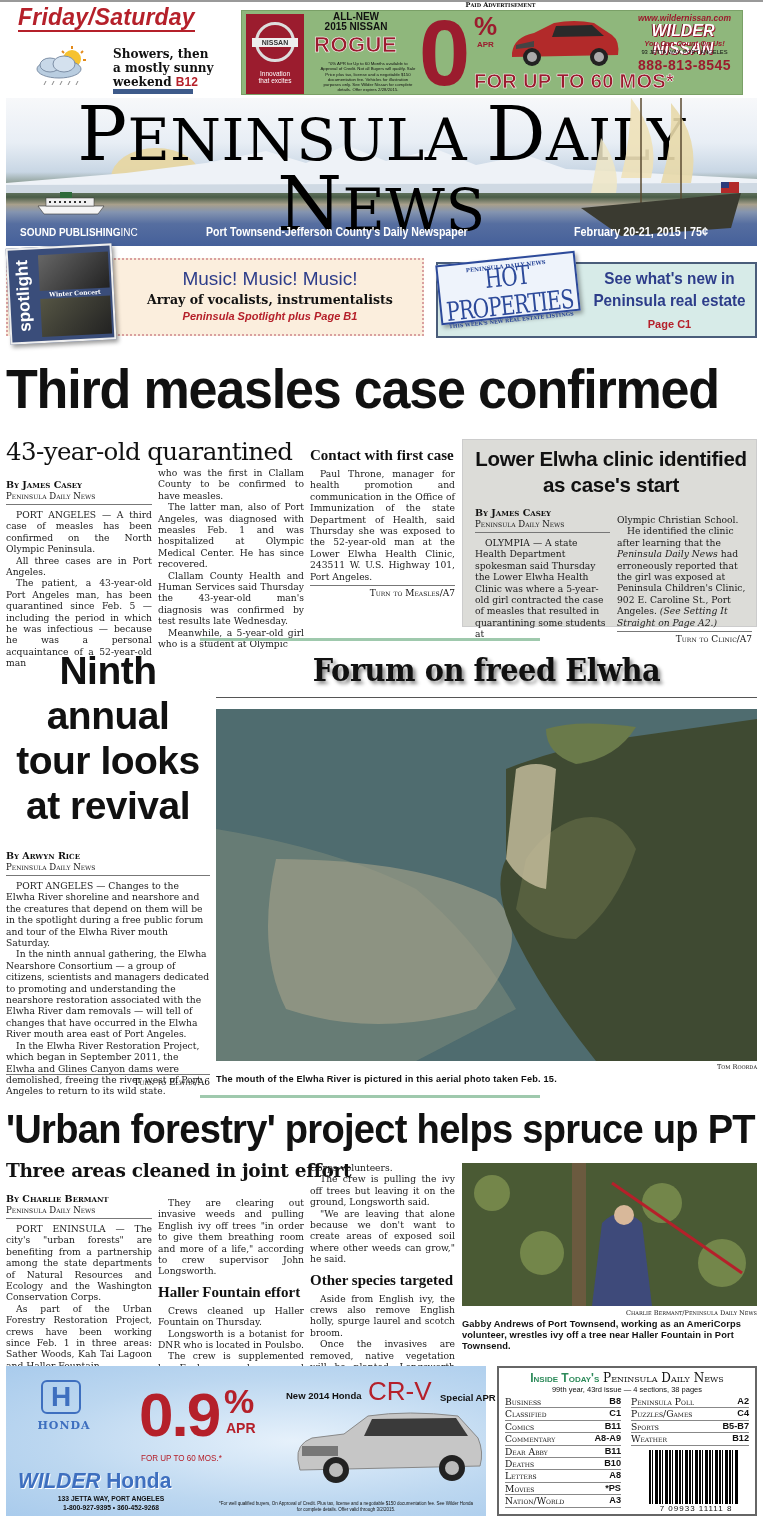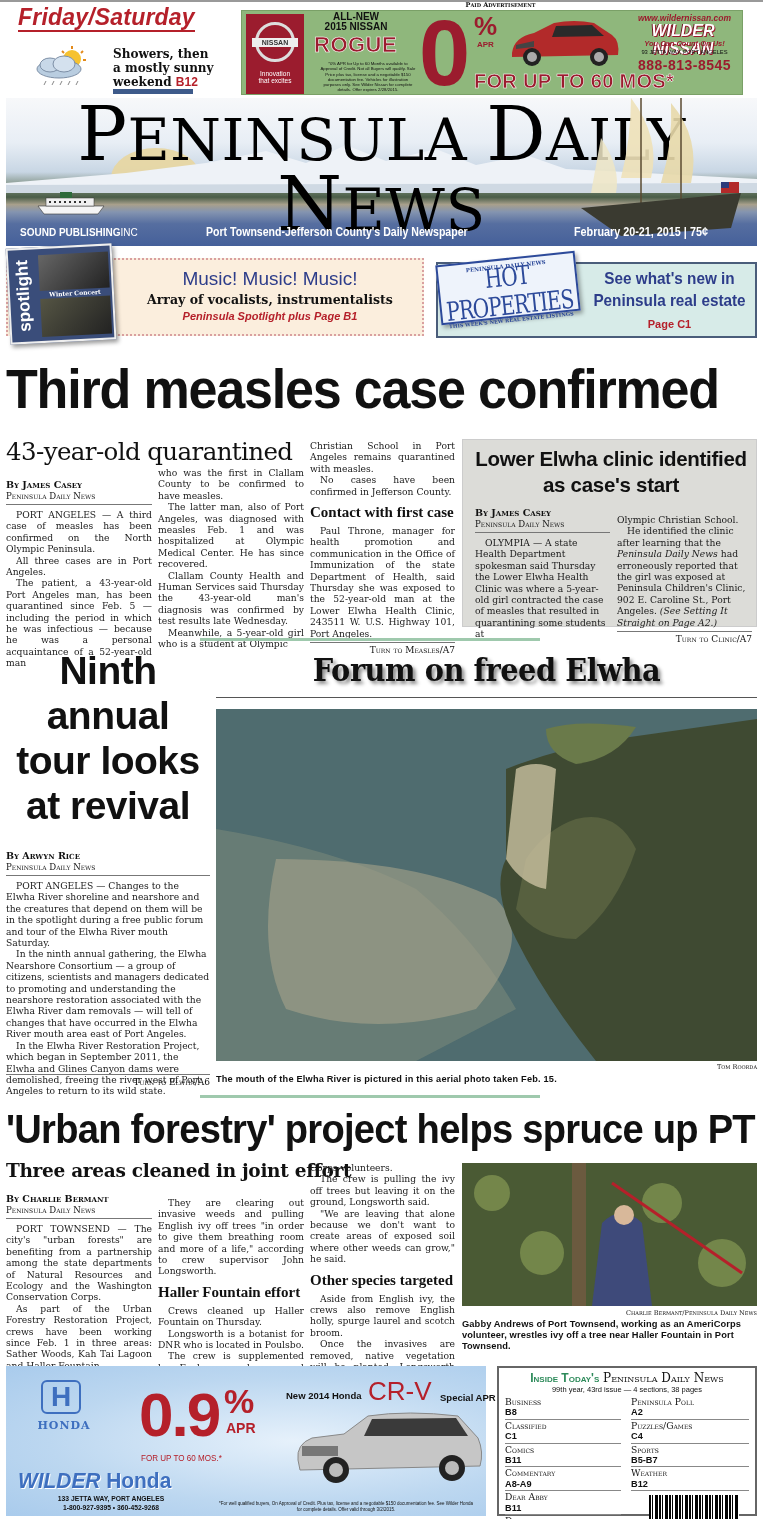--- a/index.html
+++ b/index.html
@@ -128,21 +128,21 @@
   .honda-car { left: 282px; top: 42px; width: 200px; height: 78px; }
   .honda-fine { left: 210px; top: 135px; width: 260px; text-align: center; font-family: "Liberation Sans", sans-serif; font-size: 4.5px; line-height: 5.5px; color: #111; }
 
   
   .index { left: 497px; top: 1366px; width: 260px; height: 150px; border: 2px solid #666; background: #fff; padding: 3px 6px; }
   .index-title { text-align: center; font-size: 12px; font-variant: small-caps; line-height: 14px; }
   .index-title .inside { font-family: "Liberation Sans", sans-serif; font-weight: bold; color: #2d8a5a; }
   .index-sub { text-align: center; font-family: "Liberation Sans", sans-serif; font-size: 7.5px; margin-bottom: 2px; }
   .idx-cols { display: flex; gap: 10px; }
   .idx-col { width: 118px; }
-  .idx-row { display: flex; justify-content: space-between; border-bottom: 1px solid #888; font-size: 9.2px; line-height: 11.4px; flex-direction: column; }
+  .idx-row { display: flex; justify-content: space-between; border-bottom: 1px solid #888; font-size: 9.2px; line-height: 11.4px; }
   .idx-row .lbl { font-variant: small-caps; }
   .idx-row .pg { font-family: "Liberation Sans", sans-serif; font-weight: bold; }
   .idx-foot { font-size: 6.5px; font-variant: small-caps; text-align: center; margin-top: 15px; }
   .barcode { margin: 4px 0 0 18px; width: 90px; height: 54px; background: repeating-linear-gradient(90deg, #000 0 2px, #fff 2px 3px, #000 3px 4px, #fff 4px 6px, #000 6px 9px, #fff 9px 10px); }
   .barcode-num { font-family: "Liberation Sans", sans-serif; font-size: 8px; text-align: center; width: 110px; margin-left: 10px; letter-spacing: 1px; }
   .ad-code { left: 487px; top: 1490px; width: 8px; font-size: 4px; writing-mode: vertical-rl; }
 </style>
 </head>
 <body>
 
@@ -291,24 +291,20 @@
 </div>
 <div class="col m-col2">
   <div class="body-text">
     <p style="text-indent:0">who was the first in Clallam County to be confirmed to have measles.</p>
     <p>The latter man, also of Port Angeles, was diagnosed with measles Feb. 1 and was hospitalized at Olympic Medical Center. He has since recovered.</p>
     <p>Clallam County Health and Human Services said Thursday the 43-year-old man's diagnosis was confirmed by test results late Wednesday.</p>
     <p>Meanwhile, a 5-year-old girl who is a student at Olympic</p>
   </div>
 </div>
 <div class="col m-col3">
-  <div class="body-text">
-    <p style="text-indent:0">Christian School in Port Angeles remains quarantined with measles.</p>
-    <p>No cases have been confirmed in Jefferson County.</p>
-  </div>
   <div class="subhead">Contact with first case</div>
   <div class="body-text">
       <p>Paul Throne, manager for health promotion and communication in the Office of Immunization of the state Department of Health, said Thursday she was exposed to the 52-year-old man at the Lower Elwha Health Clinic, 243511 W. U.S. Highway 101, Port Angeles.</p>
     </div>
   <div class="jump">Turn to Measles/A7</div>
 </div>
 
 <div class="abs clinic-box"></div>
 <h2 class="abs clinic-hl">Lower Elwha clinic identified as case's start</h2>
 <div class="col c-col1">
@@ -360,21 +356,21 @@
 
 <div class="abs divider-green2"></div>
 
 <h1 class="abs hl-urban">'Urban forestry' project helps spruce up PT</h1>
 <h2 class="abs kicker-urban">Three areas cleaned in joint effort</h2>
 
 <div class="col u-col1">
   <div class="byline">By Charlie Bermant</div>
   <div class="byline-org">Peninsula Daily News</div>
   <div class="body-text">
-    <p>PORT TOWNSEND — The city's "urban forests" are benefiting from a partnership among the state departments of Natural Resources and Ecology and the Washington Conservation Corps.</p>
+    <p>PORT ENINSULA — The city's "urban forests" are benefiting from a partnership among the state departments of Natural Resources and Ecology and the Washington Conservation Corps.</p>
     <p>As part of the Urban Forestry Restoration Project, crews have been working since Feb. 1 in three areas: Sather Woods, Kah Tai Lagoon and Haller Fountain.</p>
   </div>
 </div>
 <div class="col u-col2">
   <div class="body-text">
       <p>They are clearing out invasive weeds and pulling English ivy off trees "in order to give them breathing room and more of a life," according to crew supervisor John Longsworth.</p>
     </div>
   <div class="subhead">Haller Fountain effort</div>
   <div class="body-text">
     <p>Crews cleaned up Haller Fountain on Thursday.</p>

